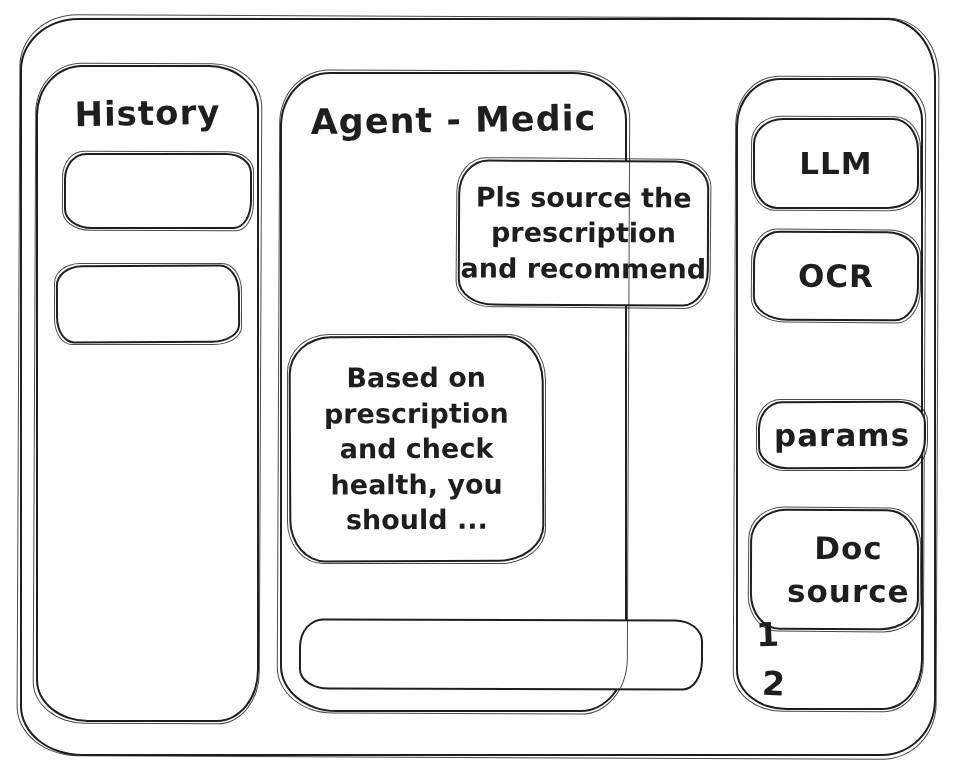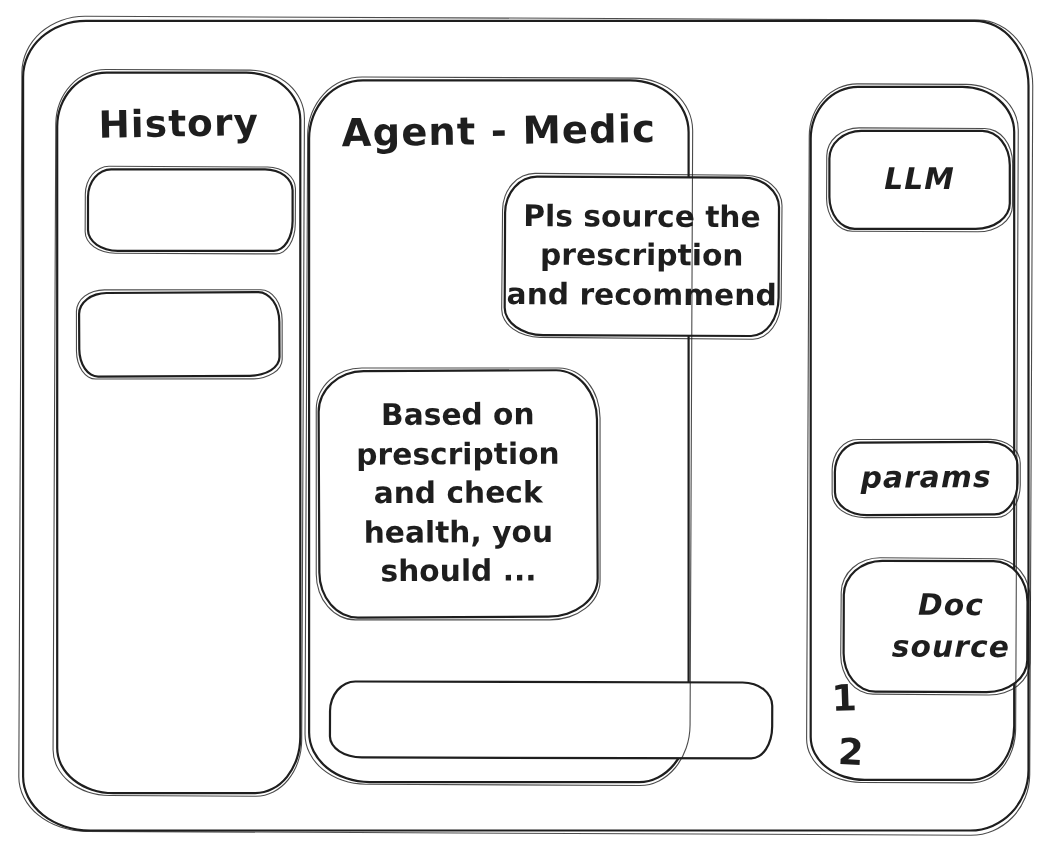--- a/index.html
+++ b/index.html
@@ -33,21 +33,20 @@
     pointer-events: none;
   }
   .frame {
     left: 20px; top: 18px; width: 916px; height: 738px;
     border-radius: 58px 50px 54px 62px / 52px 60px 56px 50px;
   }
   
   .history-panel {
     left: 36px; top: 65px; width: 223px; height: 657px;
     border-radius: 46px 50px 42px 52px / 50px 44px 52px 42px;
-    margin-left: 15px;
   }
   .panel-title {
     position: absolute;
     left: 0; right: 0; top: 26px;
     text-align: center;
     font-size: 34px;
     font-weight: bold;
     transform: rotate(-1deg);
     letter-spacing: 1px;
   }
@@ -108,47 +107,46 @@
   .tools-panel {
     left: 736px; top: 78px; width: 187px; height: 632px;
     border-radius: 44px 48px 40px 50px / 48px 42px 50px 40px;
   }
   .tool {
     display: flex;
     align-items: center;
     justify-content: center;
     text-align: center;
     font-family: "DejaVu Sans", sans-serif;
-    font-size: 27px;
+    font-size: 31px;
     font-weight: bold;
     color: #1e1e1e;
     letter-spacing: 1px;
     white-space: pre-line;
     line-height: 1.38;
     cursor: pointer;
     padding: 0;
-    font-style: italic;
   }
   .tool-llm {
     left: 15px; top: 38px; width: 166px; height: 91px;
     border-radius: 30px 26px 32px 24px / 26px 32px 24px 30px;
   }
   .tool-ocr {
     left: 15px; top: 151px; width: 166px; height: 90px;
     border-radius: 26px 32px 24px 34px / 32px 26px 34px 24px;
     transform: rotate(0.3deg);
   }
   .tool-params {
     left: 6px; top: 321px; width: 168px; height: 68px;
     border-radius: 24px 28px 22px 30px / 28px 22px 30px 22px;
     transform: rotate(-0.3deg);
     margin-left: 14px;
   }
   .tool-doc {
-    left: 28px; top: 429px; width: 169px; height: 121px;
+    left: 12px; top: 429px; width: 169px; height: 121px;
     border-radius: 36px 32px 38px 30px / 32px 38px 30px 36px;
     transform: rotate(0.2deg);
     padding-left: 28px;
   }
   .doc-num {
     position: absolute;
     font-size: 33px;
     font-weight: bold;
   }
   .doc-num-1 { left: 18px; top: 535px; transform: rotate(-2deg); }
@@ -179,20 +177,21 @@
 prescription
 and check
 health, you
 should ...</span>
     </div>
     <input class="sketch chat-input" value="" style="">
   </main>
 
   <aside class="sketch tools-panel">
     <button class="sketch tool tool-llm">LLM</button>
+    <button class="sketch tool tool-ocr">OCR</button>
     <button class="sketch tool tool-params">params</button>
     <button class="sketch tool tool-doc">Doc
 source</button>
     <div class="doc-num doc-num-1">1</div>
     <div class="doc-num doc-num-2">2</div>
   </aside>
 
 </div>
 
 </body></html>

